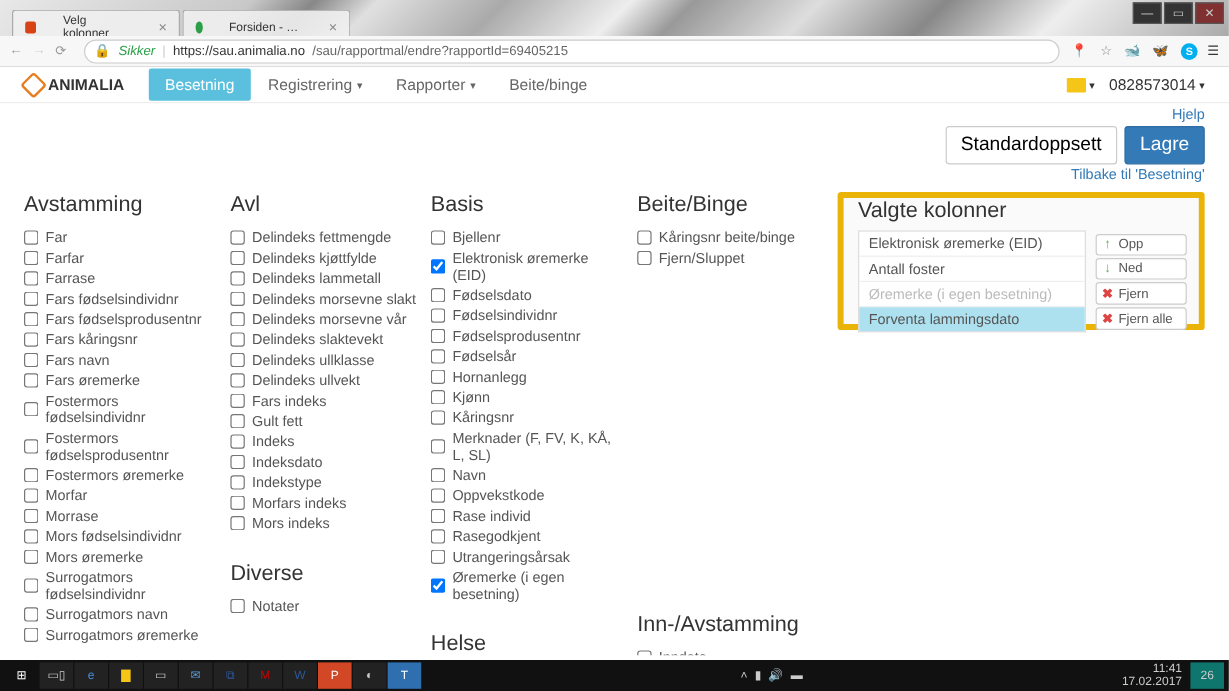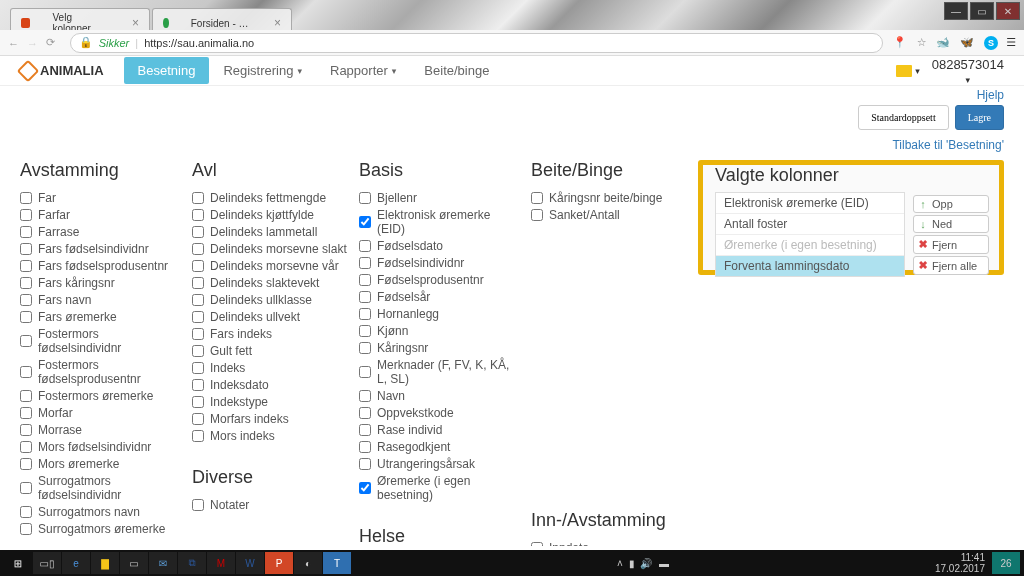--- a/index.html
+++ b/index.html
@@ -21,21 +21,21 @@
 .top-nav { position: absolute; top: 56px; left: 0; right: 0; height: 30px; background: #fff; display: flex; align-items: center; padding: 0 20px; border-bottom: 1px solid #eee; }
 .logo { display: flex; align-items: center; gap: 4px; font-weight: bold; color: #333; margin-right: 20px; }
 .logo-mark { width: 16px; height: 16px; border: 2px solid #e67e22; border-radius: 3px; transform: rotate(45deg); }
 .nav-btn { padding: 6px 14px; color: #666; cursor: pointer; display: flex; align-items: center; gap: 4px; }
 .nav-btn.active { background: #5bc0de; color: #fff; border-radius: 2px; }
 .nav-right { margin-left: auto; display: flex; align-items: center; gap: 12px; }
 .folder-icon { width: 16px; height: 12px; background: #f5c518; border-radius: 1px; position: relative; }
 .caret { font-size: 9px; }
 .help-link { position: absolute; top: 88px; right: 20px; color: #337ab7; font-size: 12px; }
 .btn-row { position: absolute; top: 105px; right: 20px; display: flex; gap: 6px; }
-.btn { padding: 6px 12px; border-radius: 3px; font-size: 10px; cursor: pointer; border: 1px solid #ccc; background: #fff; font-family: Liberation Serif, serif; }
+.btn { padding: 6px 12px; border-radius: 3px; font-size: 16px; cursor: pointer; border: 1px solid #ccc; background: #fff; }
 .btn.primary { background: #337ab7; color: #fff; border-color: #2e6da4; }
 .back-link { position: absolute; top: 138px; right: 20px; color: #337ab7; font-size: 12px; }
 .content { position: absolute; top: 160px; left: 20px; right: 20px; bottom: 30px; display: flex; gap: 12px; overflow: hidden; }
 .col { flex: 0 0 155px; }
 .col.wide { flex: 0 0 160px; }
 .col h3 { font-size: 18px; font-weight: normal; color: #333; margin-bottom: 10px; }
 .chk-list { display: flex; flex-direction: column; gap: 3px; }
 .chk-item { display: flex; align-items: center; gap: 6px; font-size: 12px; color: #555; }
 .chk-item input { margin: 0; width:12px; height:12px; }
 .right-panel { flex: 1; border: 5px solid #eab308; border-radius: 3px; padding: 0; background: #fafafa; position: relative; min-width:300px; max-height: 115px; }
@@ -85,20 +85,21 @@
   <div class="addr-actions">
     <span>←</span>
     <span style="opacity:.4;">→</span>
     <span>⟳</span>
   </div>
   <div class="addr-box">
     <span style="color:#2a9f47;">🔒</span>
     <span class="addr-url-scheme">Sikker</span>
     <span style="color:#ccc;">|</span>
     <span style="color:#333;">https://sau.animalia.no</span>
+      <span>/sau/rapportmal/endre?rapportId=69405215</span>
   </div>
   <div class="addr-icons">
     <span>📍</span>
     <span>☆</span>
     <span style="color:#4a90d9;">🐋</span>
     <span style="color:#4a90d9;">🦋</span>
     <span class="sk">S</span>
   </div>
   <span style="margin-left:8px;">☰</span>
 </div>
@@ -120,21 +121,21 @@
       <span class="caret">▾</span>
     </div>
   <div class="nav-btn">
       <span>Beite/binge</span>
     </div>
   <div class="nav-right">
     <div style="display:flex;align-items:center;gap:3px;">
       <span class="folder-icon"></span>
       <span class="caret">▾</span>
     </div>
-    <div style="display:flex;align-items:center;gap:3px;flex-direction:column;">
+    <div style="display:flex;align-items:center;gap:3px;">
       <span>0828573014</span>
       <span class="caret">▾</span>
     </div>
   </div>
 </div>
 
 <a class="help-link">Hjelp</a>
 
 <div class="btn-row">
   <button class="btn">Standardoppsett</button>
@@ -375,21 +376,21 @@
 
   <div class="col">
     <h3>Beite/Binge</h3>
     <div class="chk-list" id="list-beite">
         <label class="chk-item">
           <input type="checkbox" style="">
           <span>Kåringsnr beite/binge</span>
         </label>
         <label class="chk-item">
           <input type="checkbox" style="">
-          <span>Sanket/Antall</span>
+          <span>Fjern/Sluppet</span>
         </label>
       </div>
     <div class="section2" style="margin-top:288px;">
       <h3>Inn-/Avstamming</h3>
       <div class="chk-list" id="list-innut">
           <label class="chk-item">
             <input type="checkbox" style="">
             <span>Inndato</span>
           </label>
         </div>

